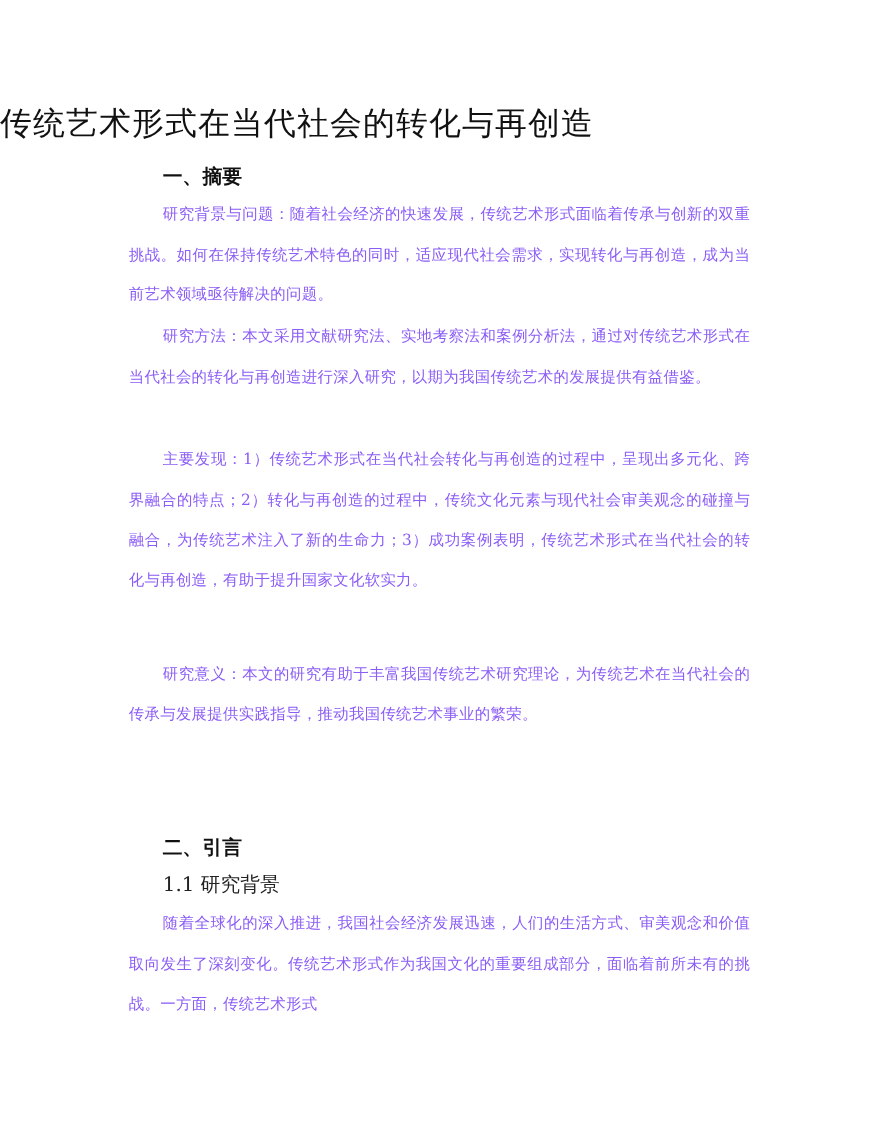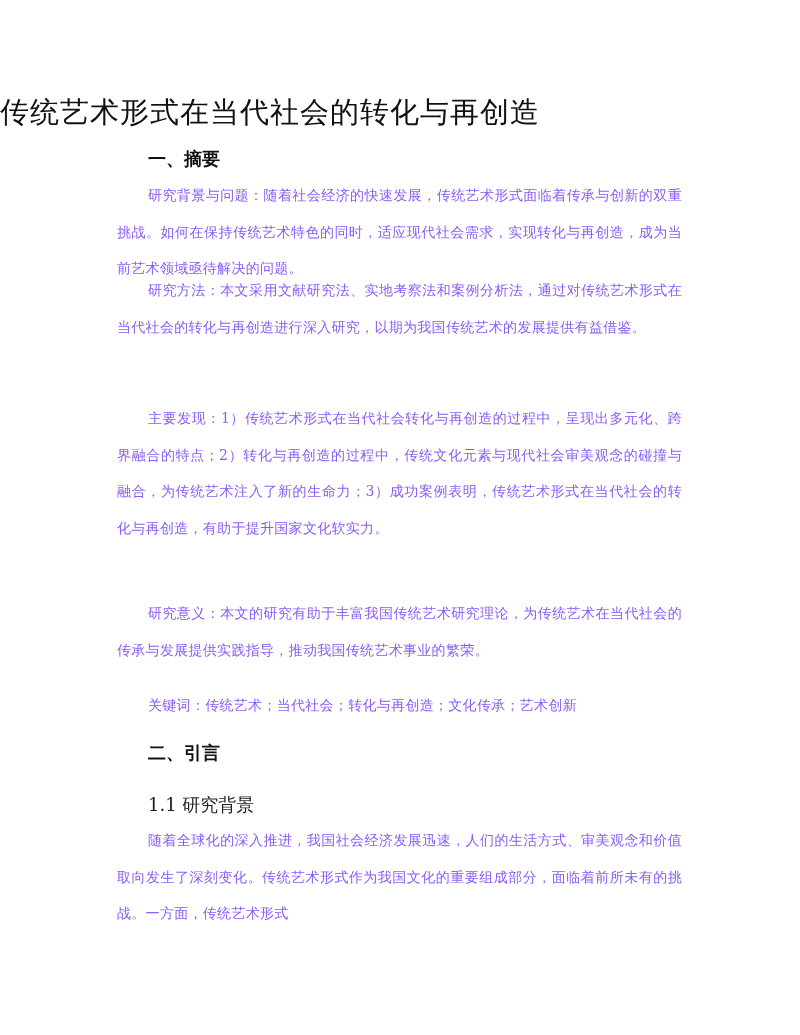--- a/index.html
+++ b/index.html
@@ -2,44 +2,43 @@
 <html><head>
 <meta charset="utf-8">
 <style>
   html, body { margin: 0; padding: 0; background: #ffffff; }
   body { width: 800px; height: 1035px; position: relative; overflow: hidden;
          font-family: "DejaVu Serif", "Liberation Serif", serif; color: #1a1a1a; }
   .page { position: absolute; left: 0; top: 0; width: 800px; height: 1035px; background: #fff; }
   .title { position: absolute; left: 0; width: 800px; top: 92px; text-align: left;
            font-family: "DejaVu Sans", "Liberation Sans", sans-serif;
            font-size: 29px; letter-spacing: 1px; color: #111; line-height: 40px; }
-  .h1 { position: absolute; left: 148px; font-family: Liberation Mono, monospace;
+  .h1 { position: absolute; left: 148px; font-family: Liberation Serif, serif;
         font-size: 18px; font-weight: bold; color: #111; line-height: 24px; }
   .h2 { position: absolute; left: 148px; font-size: 18px; color: #222; line-height: 24px; text-align: center; }
   .para { position: absolute; left: 117px; width: 565px; font-size: 14px; line-height: 36.5px;
           text-indent: 31px; text-align: justify; color: #8b5cf6; letter-spacing: 0.3px; }
 </style>
 </head>
 <body>
 
 <div class="page">
 
   <div class="title">传统艺术形式在当代社会的转化与再创造</div>
 
   <div class="h1" style="top:148px;">一、摘要</div>
 
   <div class="para" style="top:177px;">研究背景与问题：随着社会经济的快速发展，传统艺术形式面临着传承与创新的双重挑战。如何在保持传统艺术特色的同时，适应现代社会需求，实现转化与再创造，成为当前艺术领域亟待解决的问题。</div>
 
-  <div class="para" style="top:272px;">研究方法：本文采用文献研究法、实地考察法和案例分析法，通过对传统艺术形式在当代社会的转化与再创造进行深入研究，以期为我国传统艺术的发展提供有益借鉴。</div>
+  <div class="para" style="top:288px;">研究方法：本文采用文献研究法、实地考察法和案例分析法，通过对传统艺术形式在当代社会的转化与再创造进行深入研究，以期为我国传统艺术的发展提供有益借鉴。</div>
 
   <div class="para" style="top:400px;">主要发现：1）传统艺术形式在当代社会转化与再创造的过程中，呈现出多元化、跨界融合的特点；2）转化与再创造的过程中，传统文化元素与现代社会审美观念的碰撞与融合，为传统艺术注入了新的生命力；3）成功案例表明，传统艺术形式在当代社会的转化与再创造，有助于提升国家文化软实力。</div>
 
   <div class="para" style="top:578px;margin-top:17px;">研究意义：本文的研究有助于丰富我国传统艺术研究理论，为传统艺术在当代社会的传承与发展提供实践指导，推动我国传统艺术事业的繁荣。</div>
 
-  <div class="para" style="top:687px;">关键词：传统艺术；当代社会；转化与再创造；文化传承；艺术创新</div>
 
-  <div class="h1" style="top:742px;">二、引言</div>
+  <div class="h1" style="top:758px;">二、引言</div>
 
   <div class="h2" style="top:793px;">1.1 研究背景</div>
 
   <div class="para" style="top:822px;">随着全球化的深入推进，我国社会经济发展迅速，人们的生活方式、审美观念和价值取向发生了深刻变化。传统艺术形式作为我国文化的重要组成部分，面临着前所未有的挑战。一方面，传统艺术形式</div>
 
 </div>
 
 </body></html>

